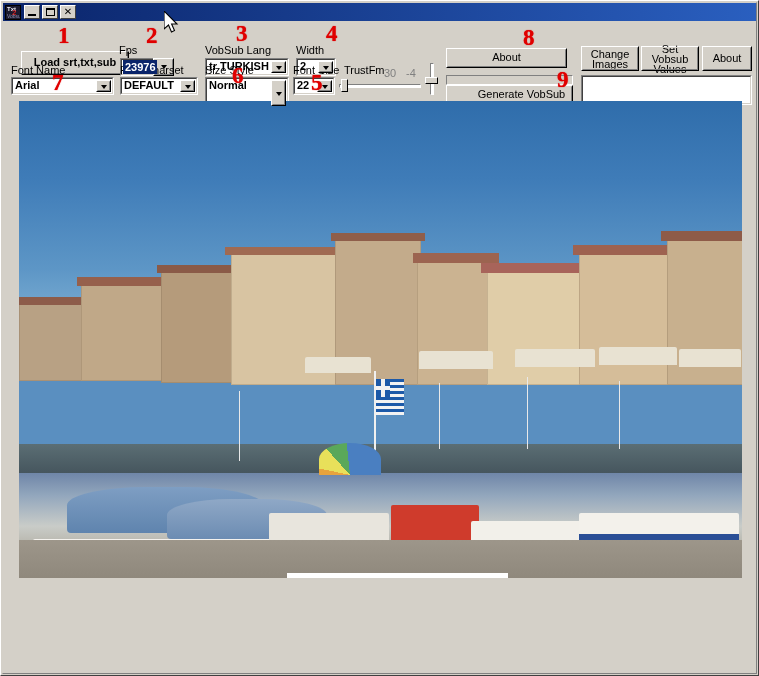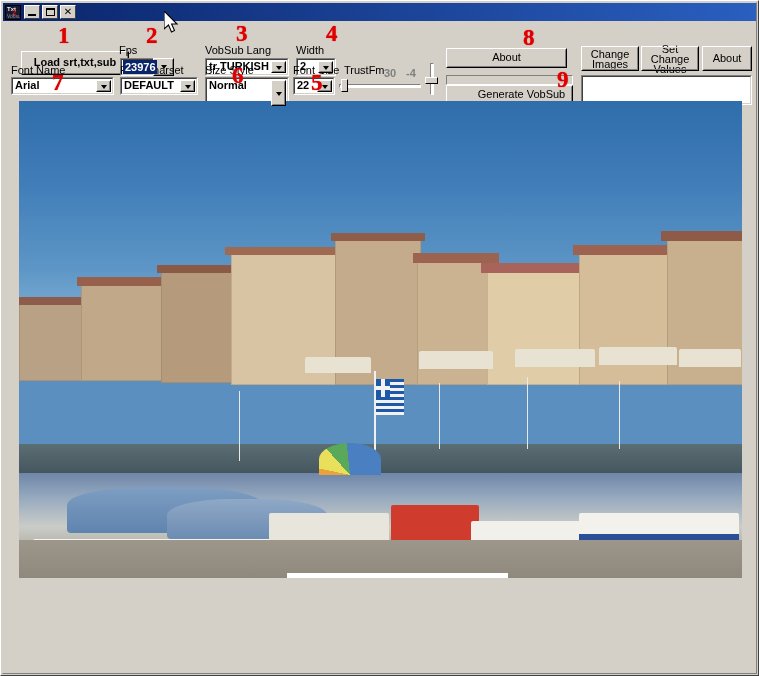--- a/index.html
+++ b/index.html
@@ -128,21 +128,21 @@
     background: #d4d0c8;
   }
 
   .lbl {
     position: absolute;
     font-size: 11px;
     color: #000;
     font-family: "Liberation Sans", sans-serif;
     white-space: nowrap;
   }
-  .lbl-dis { color: #808080; font-weight: bold; }
+  .lbl-dis { color: #808080; }
 
   
   .btn {
     position: absolute;
     background: #d4d0c8;
     border: 1px solid;
     border-color: #ffffff #000000 #000000 #ffffff;
     box-sizing: border-box;
     font-size: 11px;
     font-family: "Liberation Sans", sans-serif;
@@ -491,21 +491,21 @@
       <div class="progress" style="left:443px; top:53px; width:127px; height:10px;"></div>
 
       <div class="btn" style="left:443px; top:63px; width:127px; height:20px;padding-left:24px;">Generate VobSub</div>
 
       <div class="btn" style="left:578px; top:24px; width:58px; height:25px; flex-direction:column; line-height:10px;">
         <span>Change</span>
         <span>Images</span>
       </div>
 
       <div class="btn" style="left:638px; top:24px; width:58px; height:25px; flex-direction:column; line-height:10px;">
-        <span>Set Change</span>
+        <span>Set Vobsub</span>
         <span>Values</span>
       </div>
 
       <div class="btn" style="left:699px; top:24px; width:50px; height:25px;">About</div>
 
       <div class="textbox" style="left:578px; top:53px; width:171px; height:30px;">
         <span class="field-text"></span>
       </div>
     </div>
 

